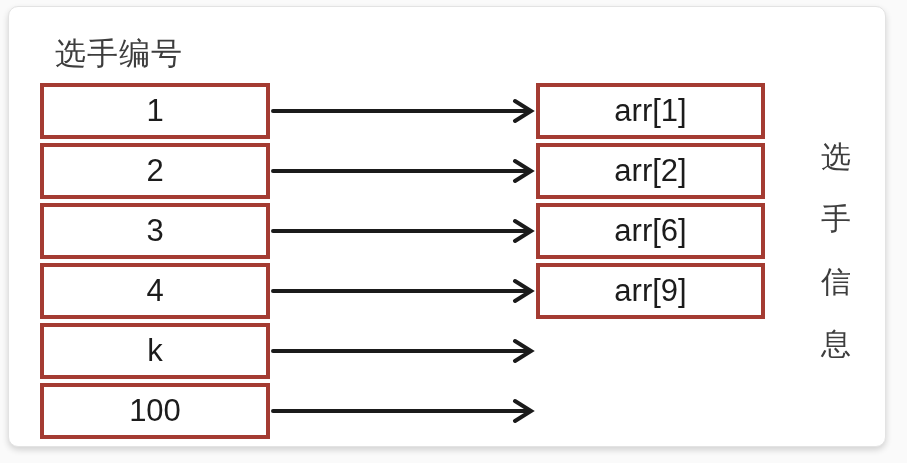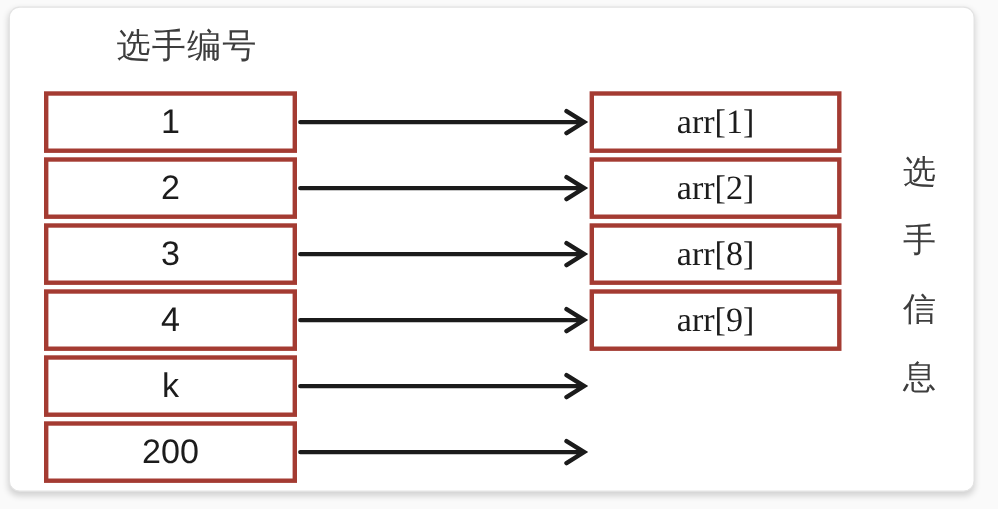--- a/index.html
+++ b/index.html
@@ -17,35 +17,35 @@
   }
   .canvas{position:relative;width:907px;height:463px;}
   .card{
     position:absolute;left:8px;top:6px;width:878px;height:441px;
     background:var(--card-bg);
     border:1px solid #e3e3e3;
     border-radius:10px;
     box-shadow:0 3px 6px rgba(0,0,0,0.16);
   }
   .col-header{
-    position:absolute;top:20px;height:44px;
+    position:absolute;top:32px;height:44px;
     font-size:31px;line-height:44px;color:var(--heading);
-    text-align:center;letter-spacing:1px;
+    text-align:left;letter-spacing:1px;
   }
   .col-header.left{left:55px;width:230px;}
   .col-header.right{left:536px;width:229px;}
   .cell{
     position:absolute;height:56px;width:230px;
     border:4px solid var(--red);
     background:#fff;
     display:flex;align-items:center;justify-content:center;
     font-size:31px;color:var(--cell-text);
   }
   .cell.left-col{left:40px;}
-  .cell.right-col{left:536px;width:229px;font-family:Liberation Serif, serif;}
+  .cell.right-col{left:536px;width:229px;}
   .r0{top:83px;}  .r1{top:143px;}  .r2{top:203px;}
   .r3{top:263px;} .r4{top:323px;}  .r5{top:383px;}
   .arrows{
     position:absolute;left:270px;top:83px;width:266px;height:360px;
   }
   .arrows path{stroke:var(--arrow);stroke-width:4;fill:none;stroke-linecap:round;stroke-linejoin:miter;}
   .side-char{
     position:absolute;left:818px;width:36px;height:42px;
     font-size:30px;line-height:42px;color:var(--heading);
     text-align:center;
@@ -58,25 +58,25 @@
 <div class="canvas">
   <div class="card"></div>
 
   <div class="col-header left">选手编号</div>
 
   <div class="cell left-col r0">1</div>
   <div class="cell left-col r1">2</div>
   <div class="cell left-col r2">3</div>
   <div class="cell left-col r3">4</div>
   <div class="cell left-col r4">k</div>
-  <div class="cell left-col r5">200</div>
+  <div class="cell left-col r5">100</div>
 
   <div class="cell right-col r0">arr[1]</div>
   <div class="cell right-col r1">arr[2]</div>
-  <div class="cell right-col r2">arr[8]</div>
+  <div class="cell right-col r2">arr[6]</div>
   <div class="cell right-col r3">arr[9]</div>
 
   <svg class="arrows" viewBox="0 0 266 360">
     <g>
       <path d="M3,28  H259 M245,18  L261,28  L245,38"></path>
     </g>
     <g>
       <path d="M3,88  H259 M245,78  L261,88  L245,98"></path>
     </g>
     <g>

